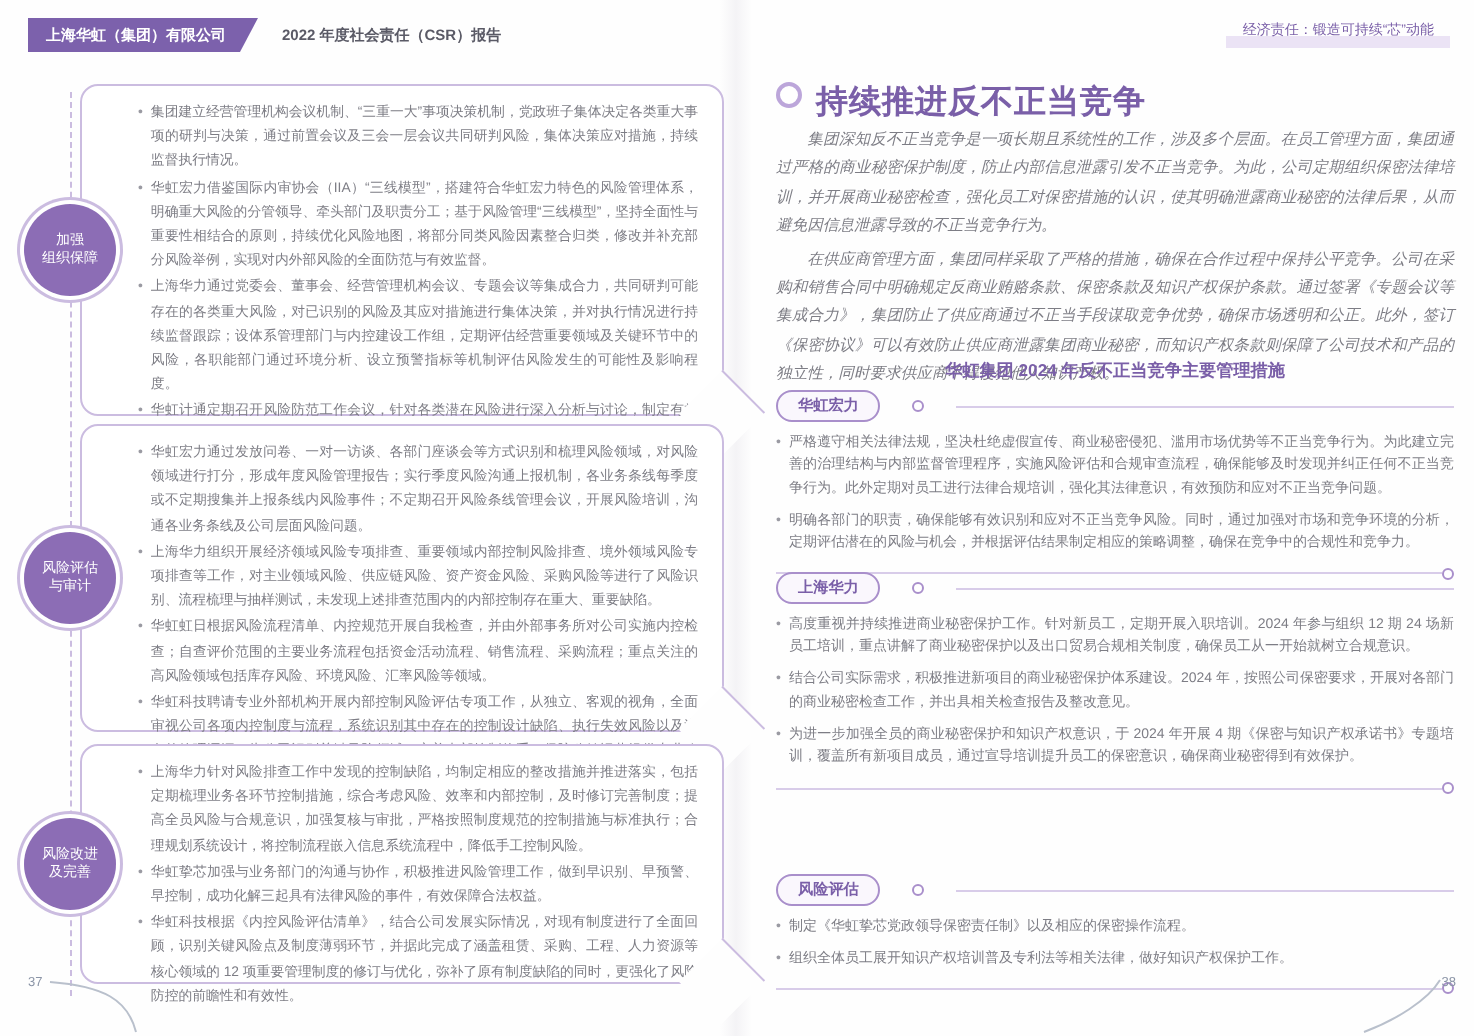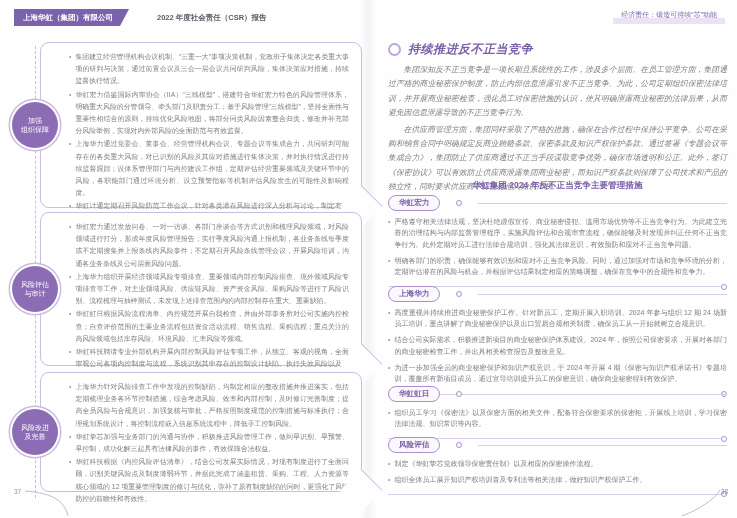--- a/index.html
+++ b/index.html
@@ -5,21 +5,21 @@
   html,body{margin:0;padding:0;background:#e8e8e8;}
   .spread{
     position:relative;width:737px;height:518px;margin:0 auto;
     background:#fefefe;overflow:hidden;
     font-family:"Liberation Sans","DejaVu Sans",sans-serif;color:#777;
   }
   .fold-shadow{position:absolute;left:360px;top:0;width:16px;height:100%;
     background:linear-gradient(90deg,rgba(0,0,0,0) 0%,rgba(110,100,135,.07) 50%,rgba(0,0,0,0) 100%);}
 
   
-  .hdr-left{position:absolute;left:14px;top:9px;display:flex;align-items:center;gap:28px;}
+  .hdr-left{position:absolute;left:14px;top:9px;display:flex;align-items:center;gap:12px;}
   .hdr-company{background:var(--header_bar,#7C61AC);color:#fff;font-size:7.5px;font-weight:bold;
     padding:3.5px 16px 3.5px 9px;clip-path:polygon(0 0,100% 0,calc(100% - 9px) 100%,0 100%);}
   .hdr-report{font-size:7.5px;font-weight:bold;color:#5a5a66;}
   .hdr-right{position:absolute;right:12px;top:8px;font-size:7px;color:var(--accent,#7A5FA8);
     padding:2px 8px 4px;background:linear-gradient(0deg,#EBE3F5 0 38%,transparent 38%);}
 
   
   .spine{position:absolute;left:35px;top:46px;height:452px;border-left:1px dashed var(--accent_light,#CBBCE0);}
   .riskbox{position:absolute;left:40px;width:322px;border:1px solid var(--accent_light,#CBBCE0);
     border-radius:9px;background:#fff;padding:8px 12px 6px 28px;box-sizing:border-box;}
@@ -30,22 +30,22 @@
   .box3{top:372px;height:120px;}
   .badge{position:absolute;left:12px;width:46px;height:46px;border-radius:50%;
     background:var(--badge_fill,#8C6DB5);color:#fff;display:flex;flex-direction:column;
     align-items:center;justify-content:center;font-size:7px;line-height:9.5px;text-align:center;
     box-shadow:0 0 0 2px #fff,0 0 0 3.5px var(--accent_light,#CBBCE0);z-index:3;}
   .badge1{top:102px;}.badge2{top:266px;}.badge3{top:409px;}
   .b{display:flex;gap:4px;font-size:6.9px;line-height:12.2px;color:#7d7d85;text-align:justify;margin-bottom:1px;}
   .b .dot{color:#9a9aa2;flex:0 0 auto;}
 
   
-  .rp-title{position:absolute;left:388px;top:41px;display:flex;align-items:center;gap:7px;
-    color:var(--accent,#7A5FA8);font-weight:bold;font-size:12px;letter-spacing:.5px;font-style:italic;}
+  .rp-title{position:absolute;left:388px;top:41px;display:flex;align-items:flex-start;gap:7px;
+    color:var(--accent,#7A5FA8);font-weight:bold;font-size:16px;letter-spacing:.5px;}
   .ring{width:9px;height:9px;border-radius:50%;border:2.5px solid #BCA6DA;background:#fff;flex:0 0 auto;}
   .paras{position:absolute;left:388px;top:63px;width:339px;font-size:7.8px;line-height:14.4px;
     color:#7d7d85;text-align:justify;}
   .paras p{margin:0 0 2px;text-indent:2em;font-style:italic;}
   .tbl-title{position:absolute;left:388px;top:180px;width:339px;text-align:center;
     color:var(--accent,#7A5FA8);font-weight:bold;font-size:8.6px;}
 
   .sec{position:absolute;left:388px;width:339px;}
   .sec1{top:195px;}.sec2{top:286px;}.sec3{top:386px;}.sec4{top:437px;}
   .sec-h{display:flex;align-items:center;gap:16px;}
@@ -195,35 +195,20 @@
     <div class="b">
         <span class="dot">•</span>
         <span>为进一步加强全员的商业秘密保护和知识产权意识，于 2024 年开展 4 期《保密与知识产权承诺书》专题培训，覆盖所有新项目成员，通过宣导培训提升员工的保密意识，确保商业秘密得到有效保护。</span>
       </div>
     <div class="sec-end">
         <span class="conn-line"></span>
         <span class="conn-dot"></span>
       </div>
   </div>
 
-  <div class="sec sec3">
-    <div class="sec-h">
-      <span class="pill">华虹虹日</span>
-      <span class="conn-dot"></span>
-      <span class="conn-line"></span>
-    </div>
-    <div class="b">
-        <span class="dot">•</span>
-        <span>组织员工学习《保密法》以及保密方面的相关文件，配备符合保密要求的保密柜，开展线上培训，学习保密法律法规、知识常识等内容。</span>
-      </div>
-    <div class="sec-end">
-        <span class="conn-line"></span>
-        <span class="conn-dot"></span>
-      </div>
-  </div>
 
   <div class="sec sec4">
     <div class="sec-h">
       <span class="pill">风险评估</span>
       <span class="conn-dot"></span>
       <span class="conn-line"></span>
     </div>
     <div class="b">
         <span class="dot">•</span>
         <span>制定《华虹挚芯党政领导保密责任制》以及相应的保密操作流程。</span>

